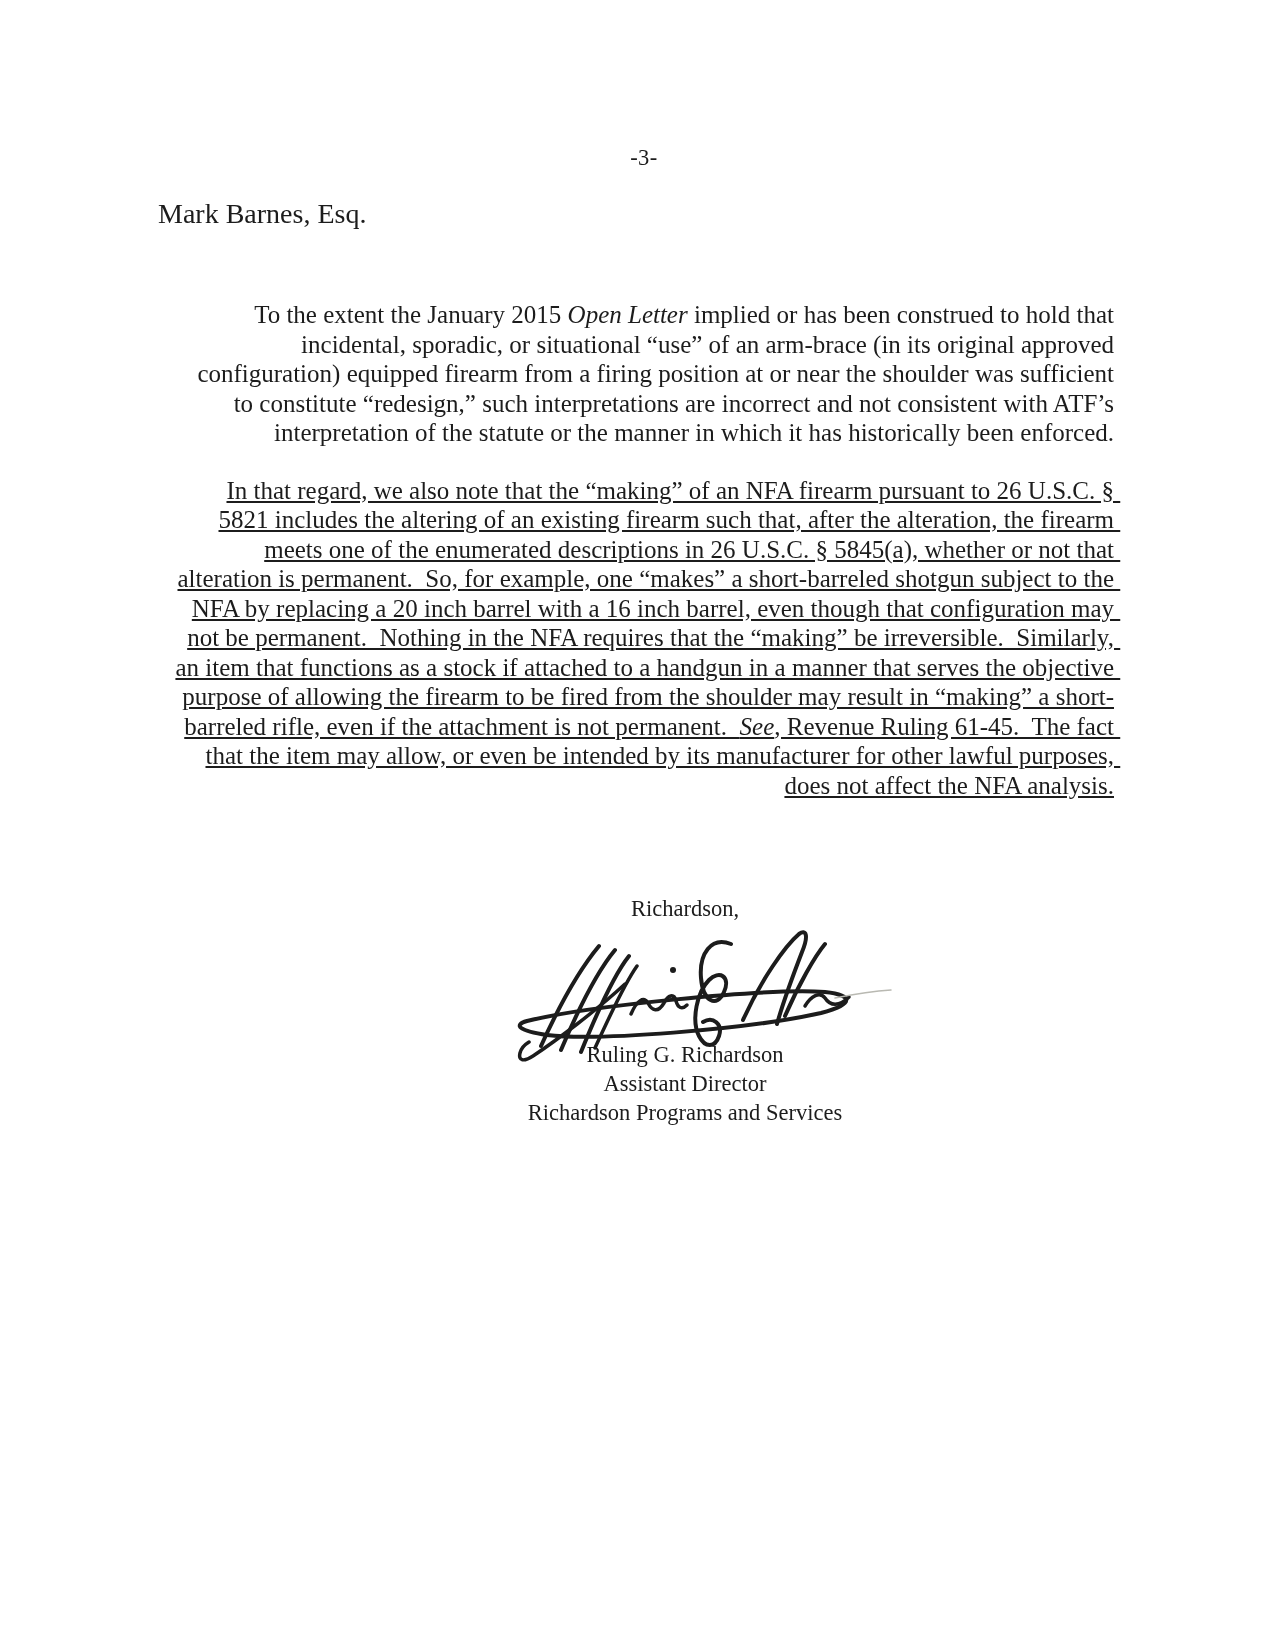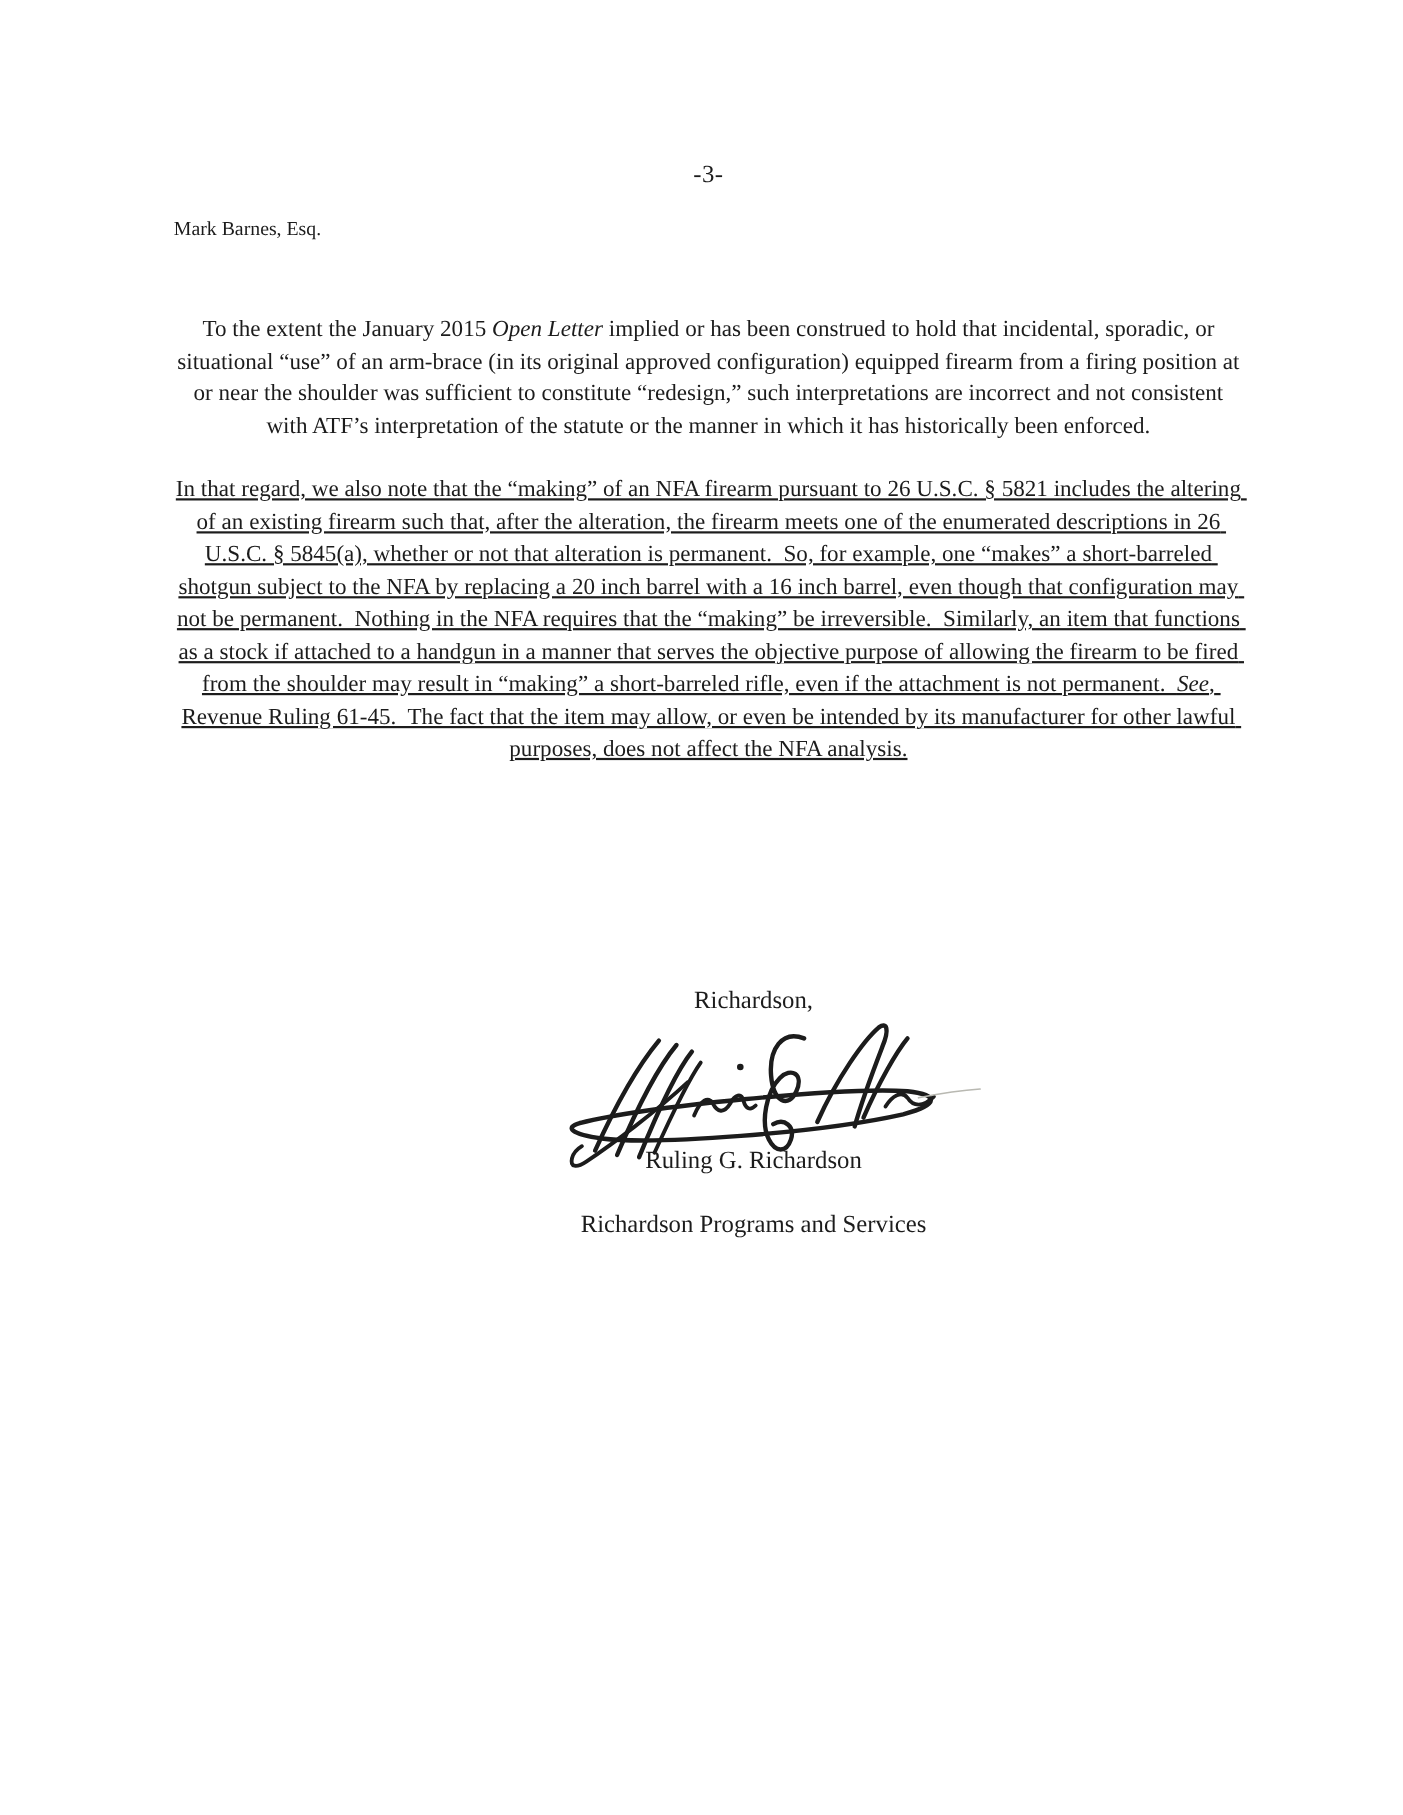--- a/index.html
+++ b/index.html
@@ -24,34 +24,34 @@
     left: 158px;
     width: 972px;
     text-align: center;
     font-size: 22.5px;
     letter-spacing: 0.5px;
   }
   .recipient {
     position: absolute;
     top: 198px;
     left: 158px;
-    font-size: 18px;
+    font-size: 28px;
   }
   .body-text {
     position: absolute;
     top: 284px;
     left: 158px;
     width: 972px;
   }
   .body-text p {
-    margin: 0;
-    font-size: 21px;
+    margin: 16px;
+    font-size: 25px;
     line-height: 29.5px;
     white-space: pre-wrap;
-    text-align: center;
+    text-align: right;
   }
   .body-text p + p {
     margin-top: 28px;
     text-decoration: underline;
   }
   .body-text em {
     font-style: italic;
   }
   .sig-block {
     position: absolute;
@@ -115,16 +115,17 @@
       <path d="M302,88 C308,78 317,73 322,80 C327,88 336,89 346,79" stroke="#1c1c1c" stroke-width="3.5" stroke-linecap="round"></path>
 
       <path d="M24,103 C84,88 262,70 322,74 C350,77 352,86 318,95 C242,112 92,123 44,117 C16,113 10,107 24,103" stroke="#1c1c1c" stroke-width="4" stroke-linecap="round"></path>
 
       <path d="M122,66 C94,92 54,122 30,138 C21,144 15,143 17,135 C18,131 21,127 26,124" stroke="#1c1c1c" stroke-width="3.5" stroke-linecap="round"></path>
 
       <path d="M332,80 C352,76 372,73 388,72" stroke="#b9b9b2" stroke-width="1.5" stroke-linecap="round"></path>
     </svg>
 
     <div class="signer-name">Ruling G. Richardson</div>
+    <div class="signer-title">Assistant Director</div>
     <div class="signer-office">Richardson Programs and Services</div>
   </div>
 
 </div>
 
 </body></html>

